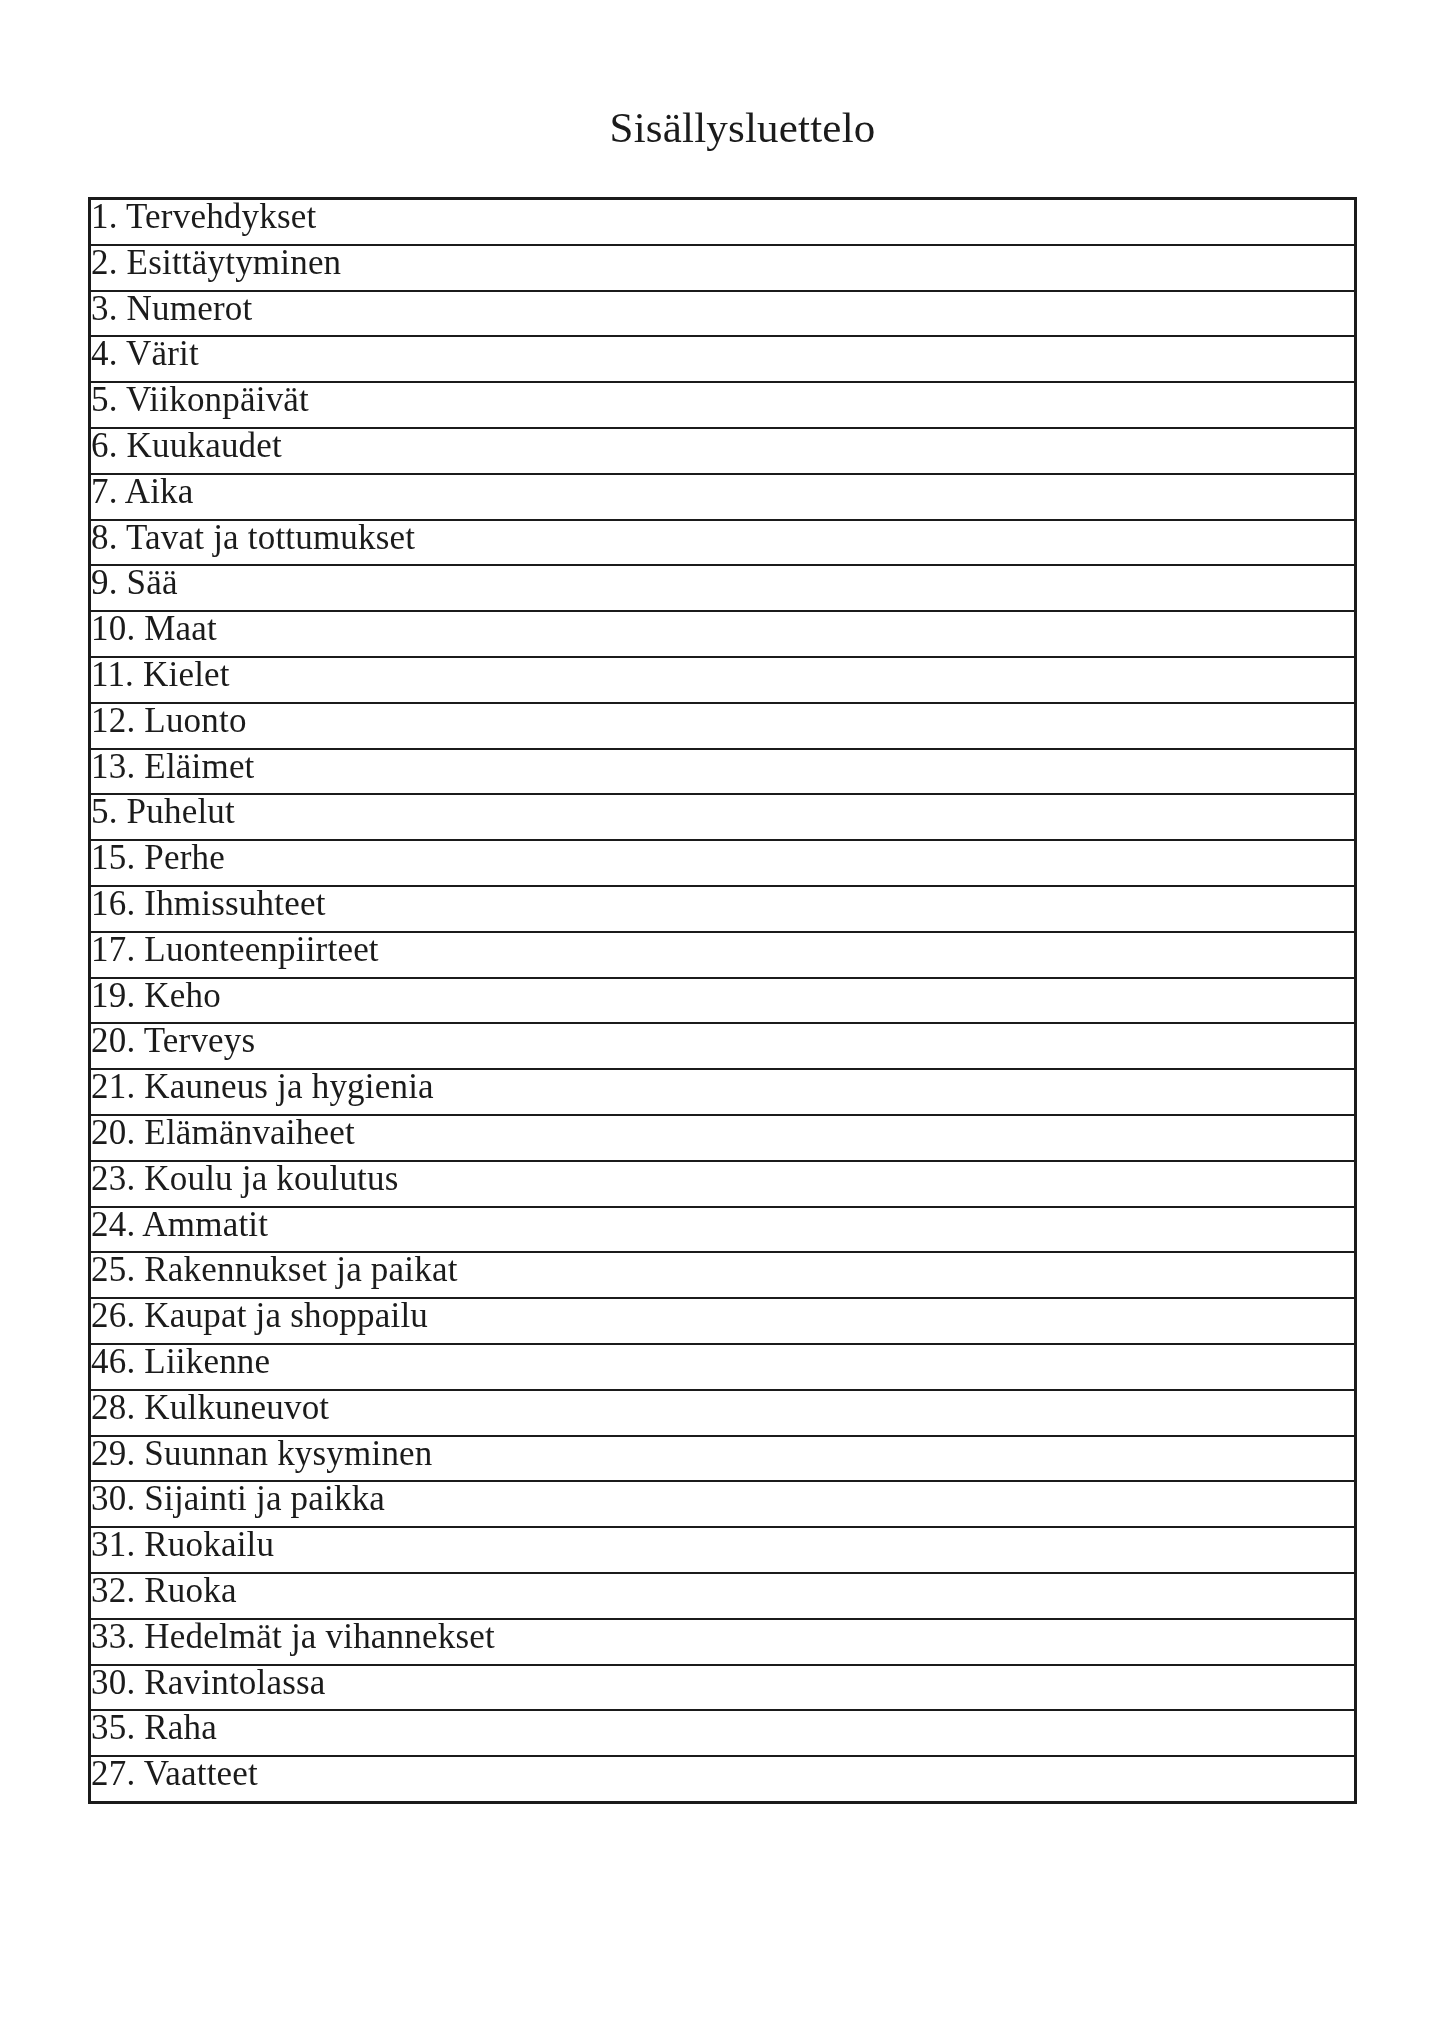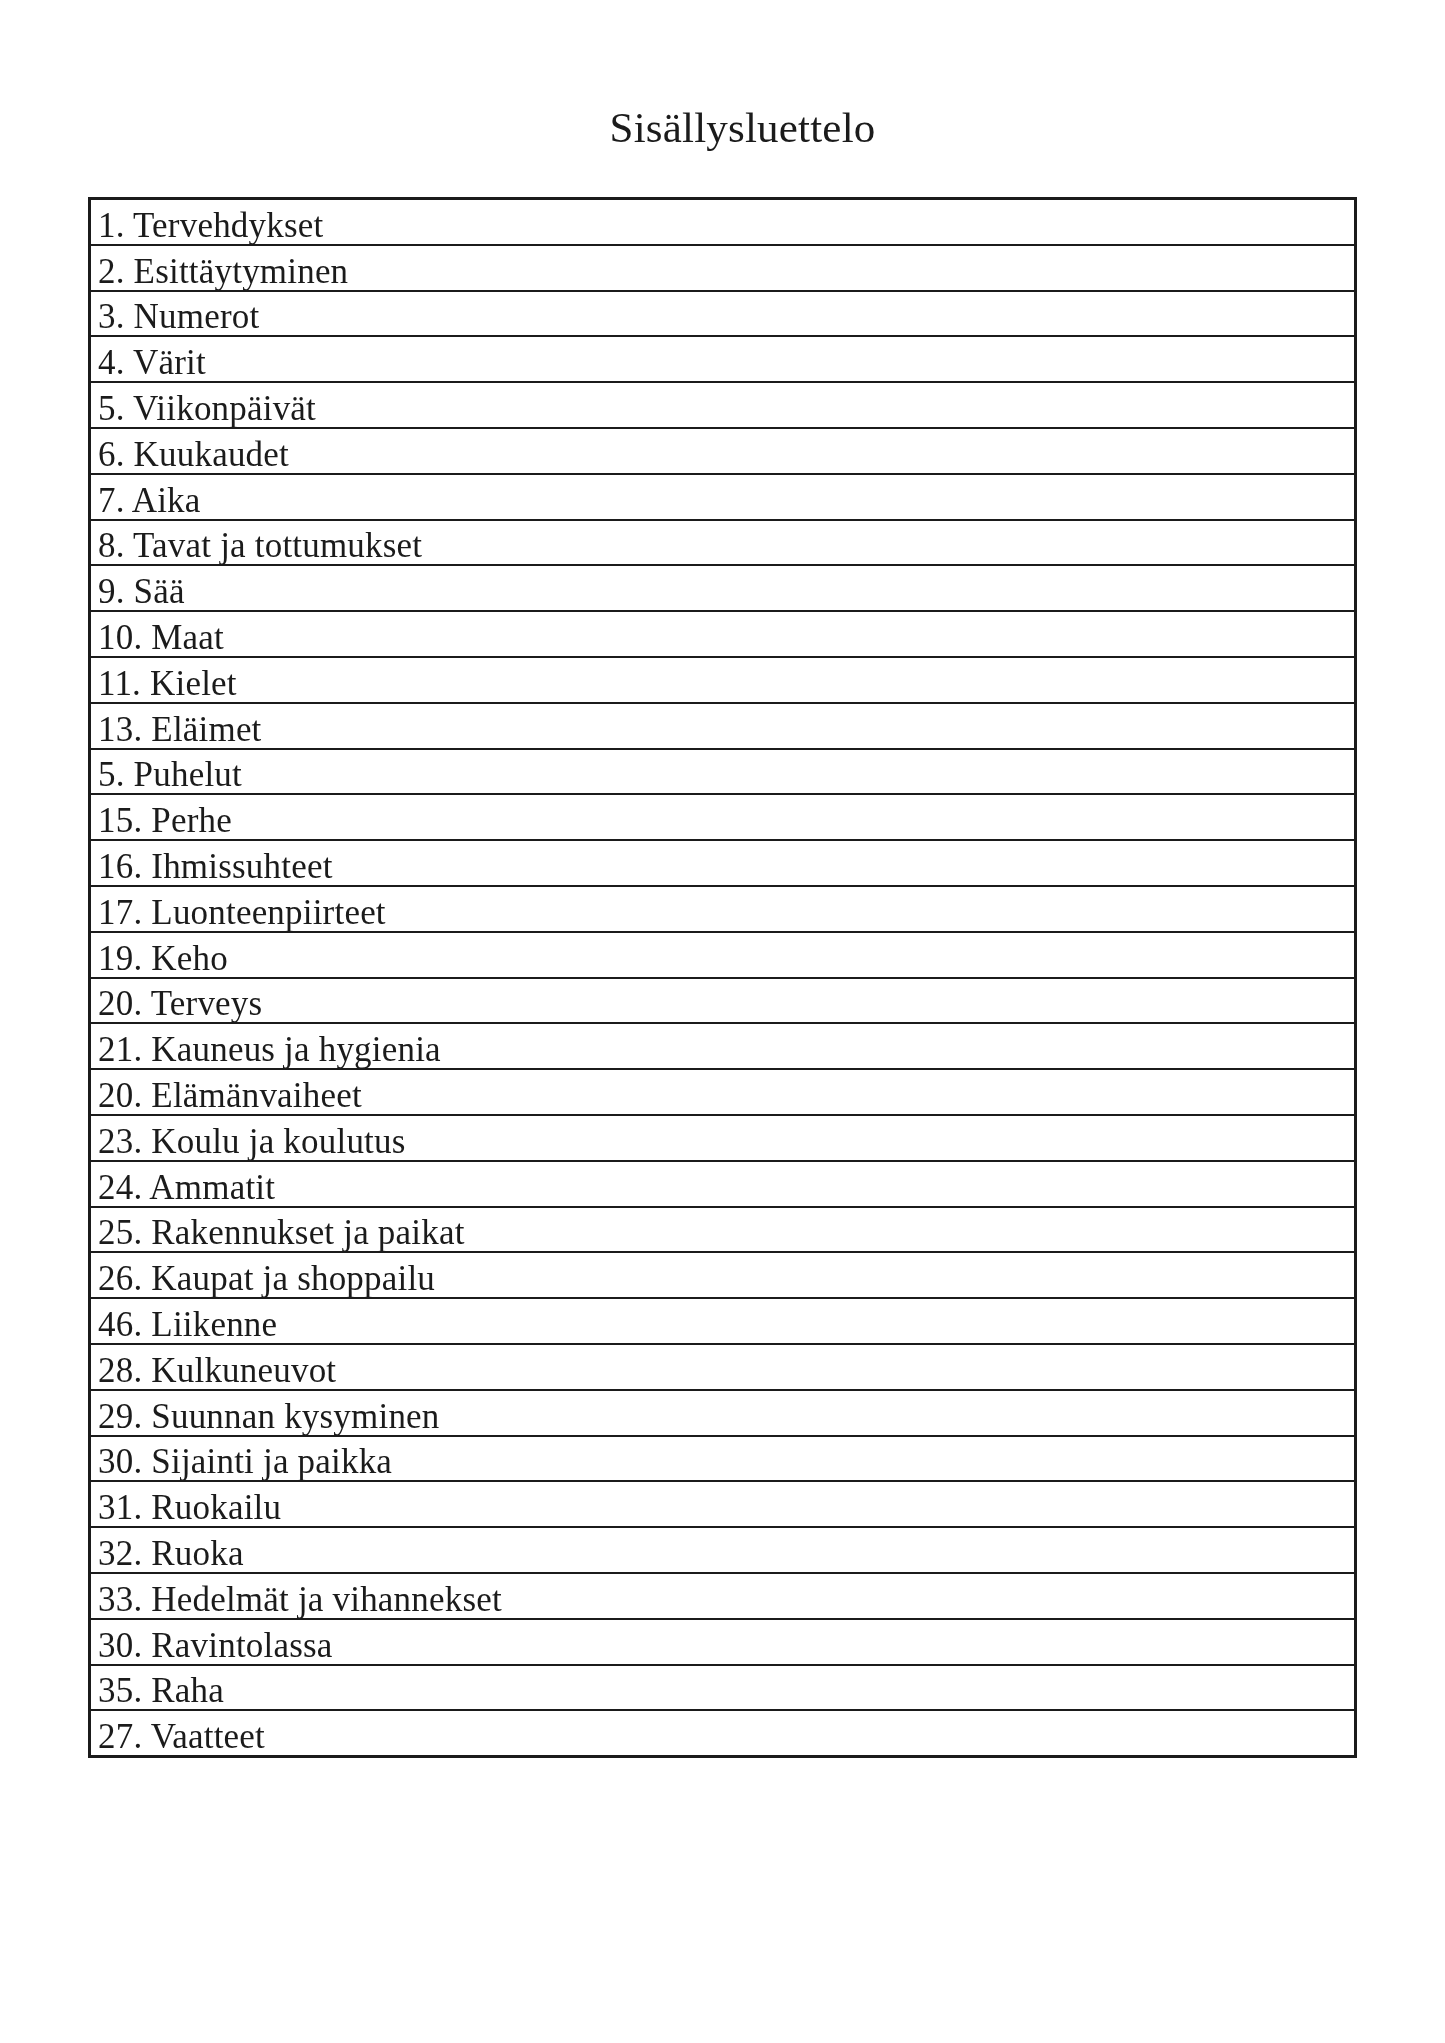--- a/index.html
+++ b/index.html
@@ -34,22 +34,22 @@
     width: 1269px;
     box-sizing: border-box;
     border: 3px solid #1b1b1b;
     background: #ffffff;
   }
   .toc-row {
     box-sizing: border-box;
     height: 45.8px;
     border-bottom: 2px solid #1b1b1b;
     display: flex;
-    align-items: flex-end;
-    padding-left: 7px;
+    align-items: flex-start;
+    padding-left: 0;
   }
   .toc-row:last-child {
     border-bottom: none;
     height: 43.8px;
   }
   .toc-entry {
     font-size: 35px;
     line-height: 1;
     white-space: nowrap;
     letter-spacing: 0.2px;
@@ -87,20 +87,23 @@
       <span class="toc-entry">8. Tavat ja tottumukset</span>
     </div>
     <div class="toc-row">
       <span class="toc-entry">9. Sää</span>
     </div>
     <div class="toc-row">
       <span class="toc-entry">10. Maat</span>
     </div>
     <div class="toc-row">
       <span class="toc-entry">11. Kielet</span>
+    </div>
+    <div class="toc-row">
+      <span class="toc-entry">12. Luonto</span>
     </div>
     <div class="toc-row">
       <span class="toc-entry">13. Eläimet</span>
     </div>
     <div class="toc-row">
       <span class="toc-entry">5. Puhelut</span>
     </div>
     <div class="toc-row">
       <span class="toc-entry">15. Perhe</span>
     </div>

